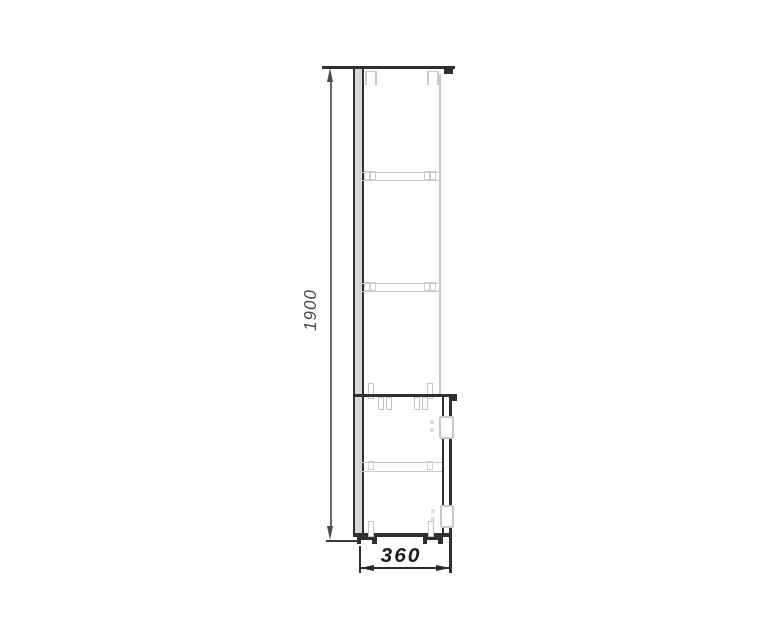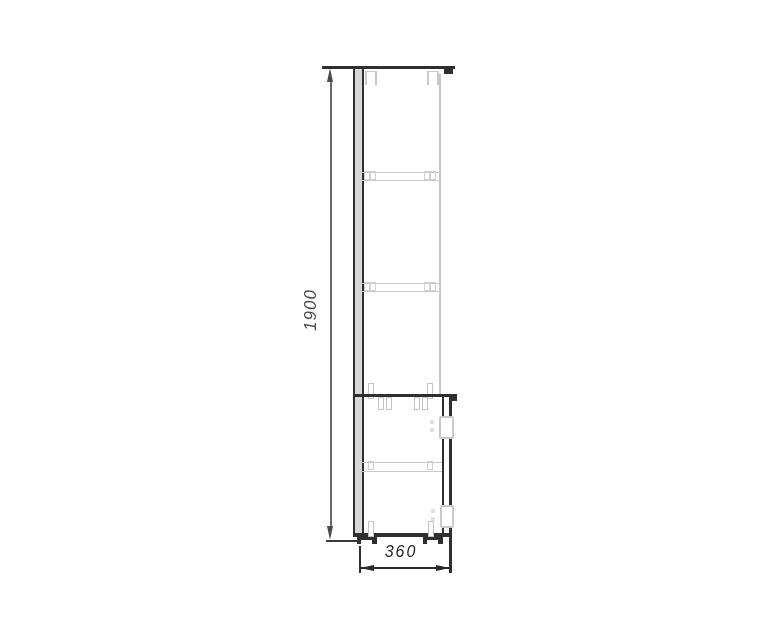--- a/index.html
+++ b/index.html
@@ -63,23 +63,24 @@
     white-space: nowrap;
   }
   .dim-label-v {
     width: 60px; height: 20px;
     font-size: 17px;
     transform: rotate(-90deg);
     letter-spacing: 1px;
   }
   .dim-label-h {
     width: 70px; height: 22px;
-    font-size: 16px;
+    font-size: 21px;
     color: #1f1f1f;
     letter-spacing: 2px;
+    font-weight: bold;
   }
 </style>
 </head>
 <body>
 
 <div class="canvas">
 
   <div class="abs mid" style="left:330px; top:80px; width:2px; height:448px;"></div>
   <div class="abs arr arr-up" style="left:327px; top:68px;"></div>
   <div class="abs arr arr-down" style="left:327px; top:526px;"></div>

